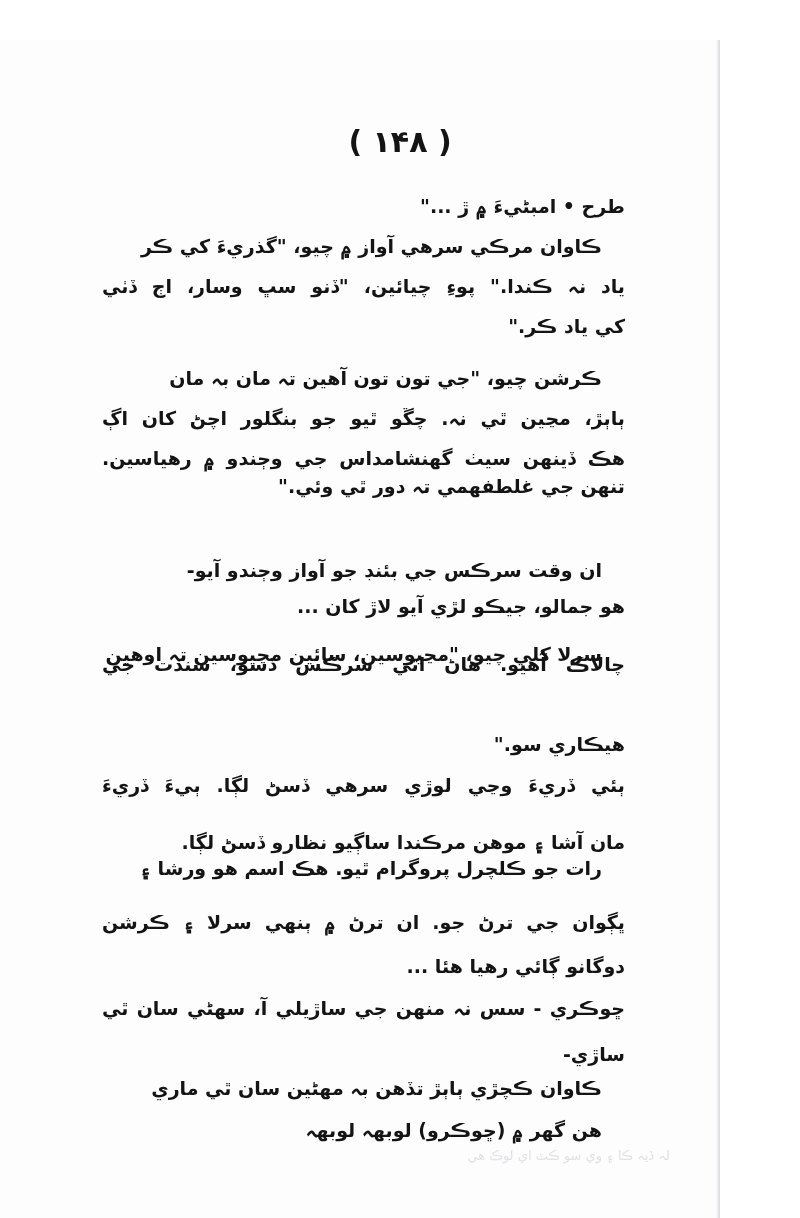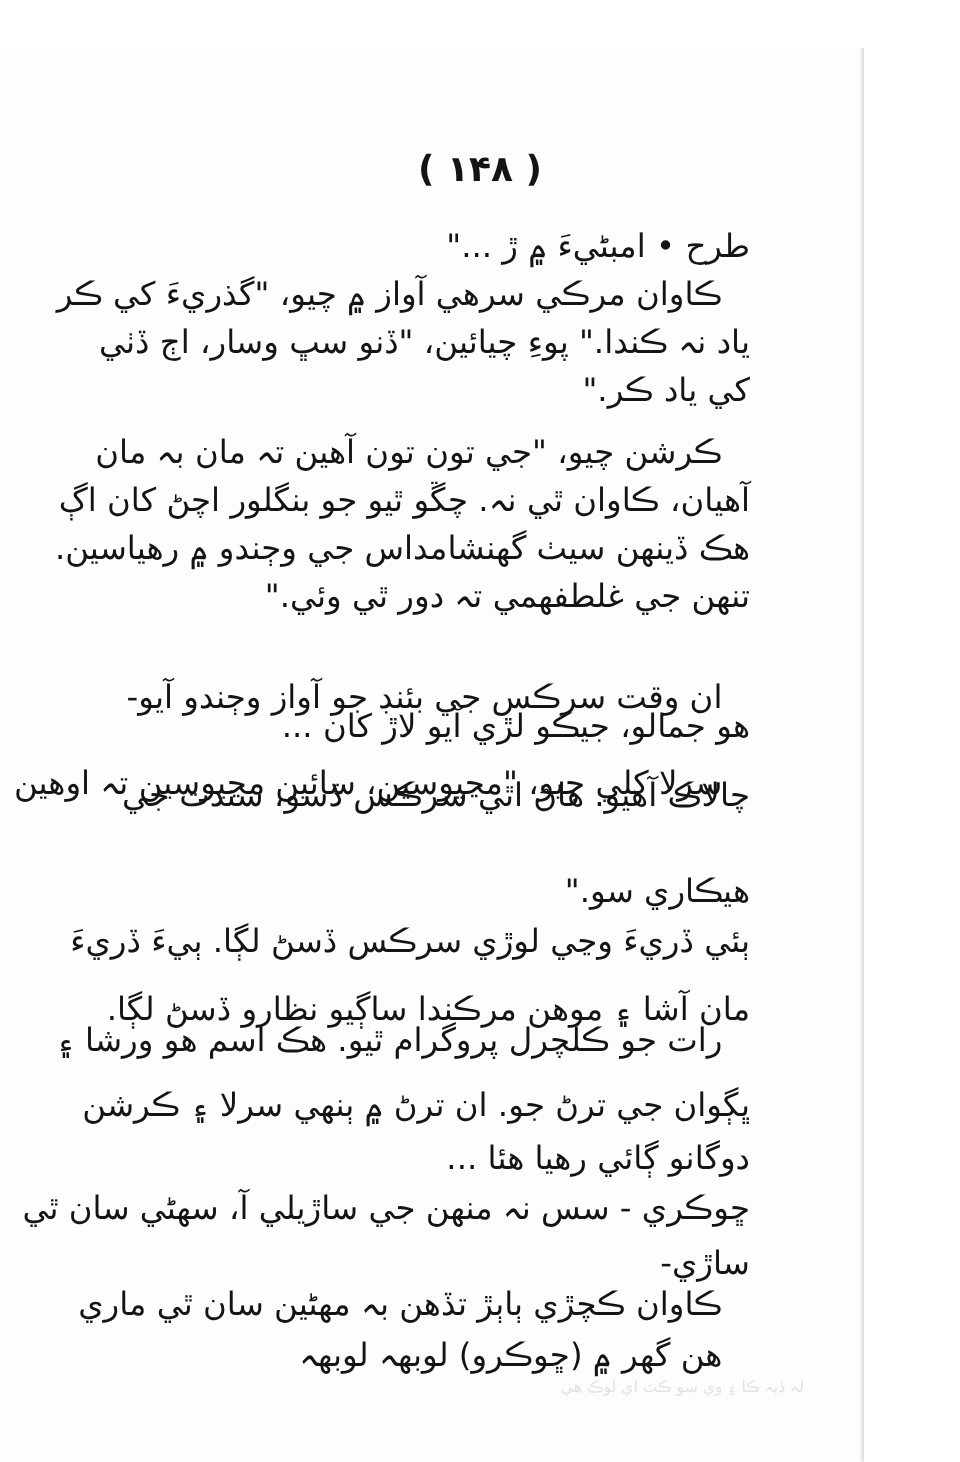--- a/index.html
+++ b/index.html
@@ -36,23 +36,23 @@
       font-size: 30px;
       font-weight: bold;
       letter-spacing: 4px;
     }
     .line {
       position: absolute;
       right: 95px;
       direction: rtl;
       unicode-bidi: embed;
       white-space: nowrap;
-      font-size: 27px;
+      font-size: 19px;
       line-height: 36px;
-      font-weight: normal;
+      font-weight: bold;
       text-align: right;
     }
     .line.indent { right: 118px; }
     .line.full { left: 102px; text-align: justify; text-align-last: justify; }
     .bleed {
       position: absolute;
       left: 200px;
       top: 1108px;
       width: 470px;
       height: 18px;
@@ -70,29 +70,29 @@
   <div class="right-edge"></div>
 
   <div class="page-number">( ١۴٨ )</div>
 
   <div id="lines">
       <div class="line" style="top: 148px;">طرح • امبڻيءَ ۾ ڙ ..."</div>
       <div class="line indent" style="top: 188px;">ڪاوان مرڪي سرهي آواز ۾ چيو، "گذريءَ کي ڪر</div>
       <div class="line full" style="top: 228px;">ياد نہ ڪندا." پوءِ چيائين، "ڏنو سڀ وسار، اڄ ڏٺي</div>
       <div class="line" style="top: 268px;">کي ياد ڪر."</div>
       <div class="line indent" style="top: 320px;">ڪرشن چيو، "جي تون تون آهين تہ مان بہ مان</div>
-      <div class="line full" style="top: 360px;">آهيان، ڪاوان ٿي نہ. چڱو ٿيو جو بنگلور اچڻ کان اڳ</div>
+      <div class="line full" style="top: 360px;">ٻاٻڙ، مڃين ٿي نہ. چڱو ٿيو جو بنگلور اچڻ کان اڳ</div>
       <div class="line full" style="top: 400px;">هڪ ڏينهن سيٺ گهنشامداس جي وڄندو ۾ رهياسين.</div>
-      <div class="line" style="top: 440px;">تنهن جي غلطفهمي تہ دور ٿي وئي."</div>
-      <div class="line indent" style="top: 524px;">ان وقت سرڪس جي بئنڊ جو آواز وڄندو آيو-</div>
+      <div class="line" style="top: 428px;">تنهن جي غلطفهمي تہ دور ٿي وئي."</div>
+      <div class="line indent" style="top: 512px;">ان وقت سرڪس جي بئنڊ جو آواز وڄندو آيو-</div>
       <div class="line" style="top: 548px;">هو جمالو، جيڪو لڙي آيو لاڙ کان ...</div>
       <div class="line indent" style="top: 596px;">سرلا کلي چيو، "مڃيوسين، سائين مڃيوسين تہ اوهين</div>
       <div class="line full" style="top: 606px;">چالاڪ آهيو. هاڻ اٿي سرڪس ڏسو، سندت جي</div>
       <div class="line" style="top: 686px;">هيڪاري سو."</div>
-      <div class="line full" style="top: 727px;">ٻئي ڏريءَ وڃي لوڙي سرڪس ڏسڻ لڳا. ٻيءَ ڏريءَ</div>
+      <div class="line full" style="top: 727px;">ٻئي ڏريءَ وڃي لوڙي سرهي ڏسڻ لڳا. ٻيءَ ڏريءَ</div>
       <div class="line" style="top: 784px; text-align: right;">مان آشا ۽ موهن مرڪندا ساڳيو نظارو ڏسڻ لڳا.</div>
       <div class="line indent" style="top: 810px;">رات جو ڪلچرل پروگرام ٿيو. هڪ اسم هو ورشا ۽</div>
       <div class="line full" style="top: 864px;">ڀڳوان جي ترڻ جو. ان ترڻ ۾ ٻنهي سرلا ۽ ڪرشن</div>
       <div class="line" style="top: 908px; text-align: center;">دوگانو ڳائي رهيا هئا ...</div>
       <div class="line full" style="top: 950px;">ڇوڪري - سس نہ منهن جي ساڙيلي آ، سهڻي سان ٿي</div>
       <div class="line" style="top: 996px;">ساڙي-</div>
       <div class="line indent" style="top: 1030px;">ڪاوان ڪچڙي ٻاٻڙ تڏهن بہ مهڻين سان ٿي ماري</div>
       <div class="line indent" style="top: 1072px;">هن گهر ۾ (ڇوڪرو) لوبهہ لوبهہ</div>
     </div>
 

